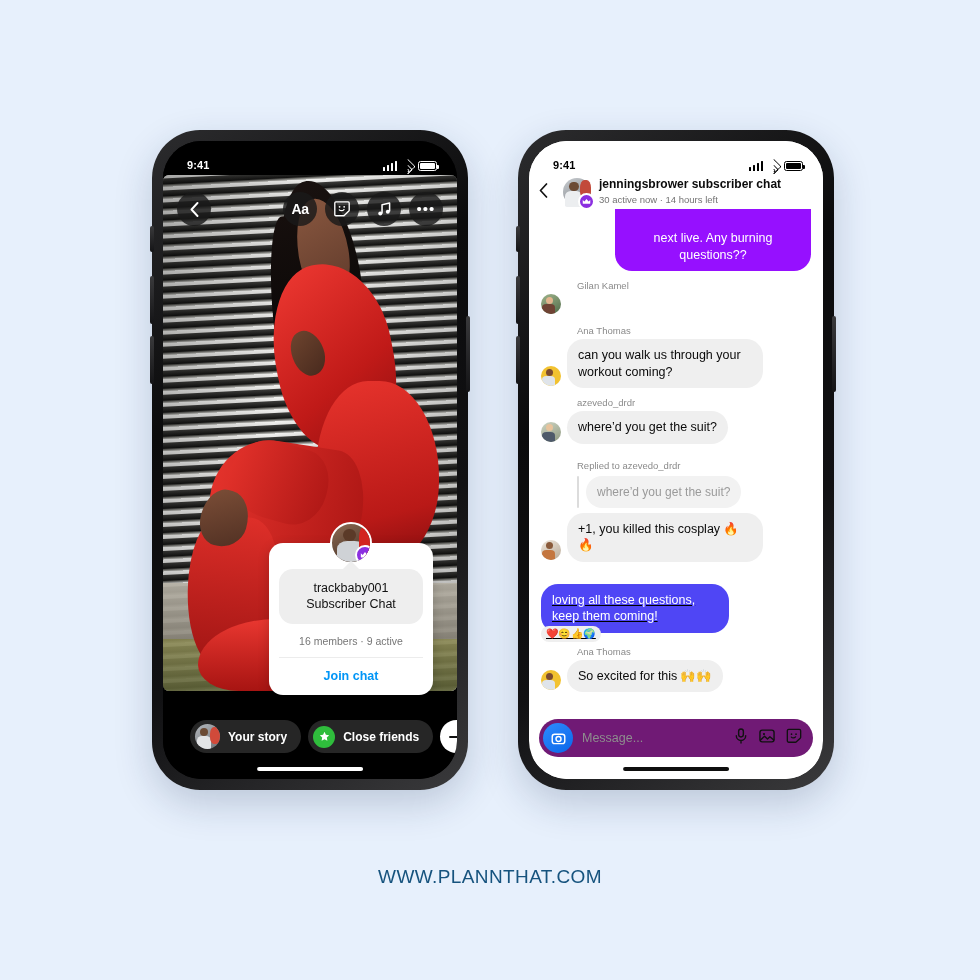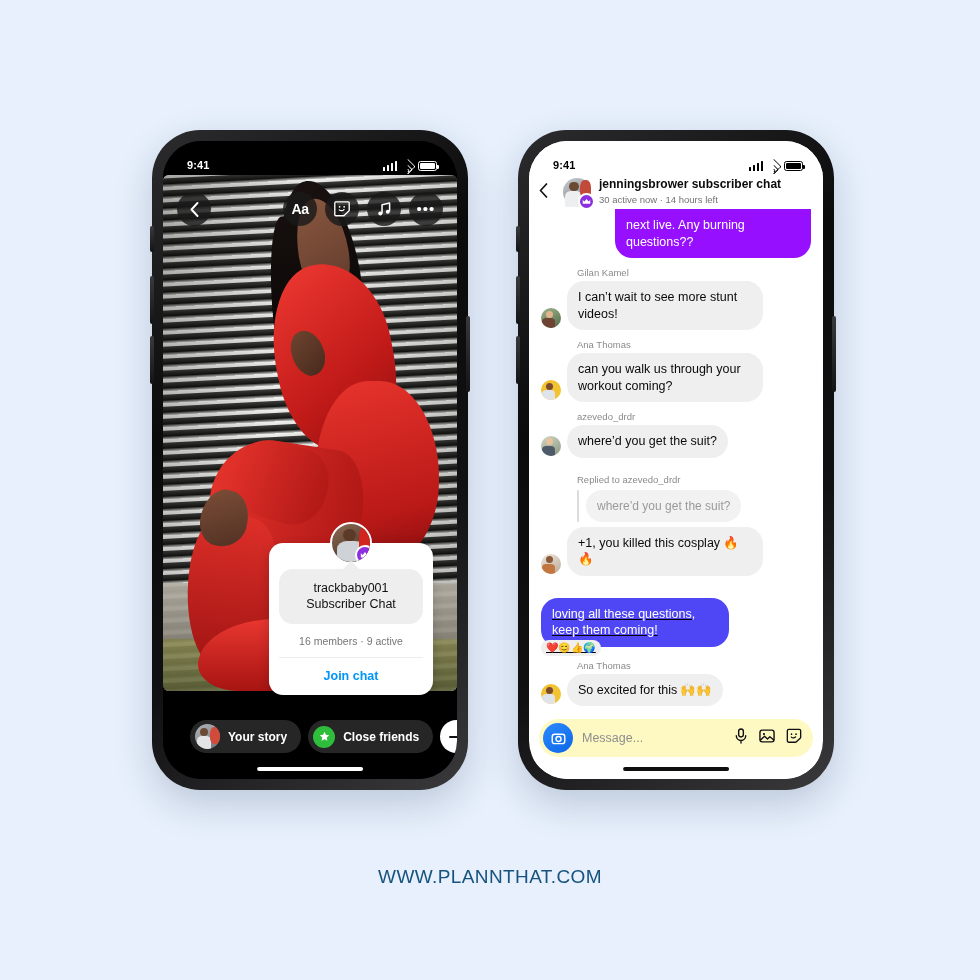--- a/index.html
+++ b/index.html
@@ -287,21 +287,22 @@
   }
   .bub.in  { background:#efefef; color:#0a0a0a; }
   .bub.out { background:#4f46f5; color:#fff; max-width:188px; }
   .bub.purple { background:#9610ff; color:#fff; }
 
   .purple-top {
     display:flex; justify-content:flex-end; margin:0 0 6px;
   }
   .purple-top .bub {
     border-top-left-radius:0; border-top-right-radius:0;
-    padding-top:8px;
+    padding-top:21px;
+    text-align:center;
   }
 
   .reply-wrap { margin:16px 0 0 36px; }
   .reply-label { font-size:9.5px; color:#8a8a8a; margin-bottom:5px; }
   .reply-quote {
     display:flex; align-items:stretch; gap:7px;
   }
   .reply-bar { width:2px; border-radius:2px; background:#dcdcdc; flex:0 0 auto; }
   .reply-bub {
     background:#f2f2f2; color:#9a9a9a; font-size:12px; line-height:16px;
@@ -312,21 +313,21 @@
     display:inline-flex; align-items:center; gap:1px;
     background:#efefef; border-radius:12px;
     padding:2px 5px; font-size:10px; line-height:12px;
     margin-top:-7px; margin-right:6px; position:relative; z-index:3;
   }
   .out-col { display:flex; flex-direction:column; align-items:flex-start; }
 
   
   .chat-input {
     flex:0 0 auto; margin:4px 10px 0; height:38px;
-    background:#fef9c3; border-radius:20px;
+    background:#701a75; border-radius:20px;
     display:flex; align-items:center; gap:9px; padding:0 11px 0 4px;
   }
   .cam-btn {
     width:30px; height:30px; border-radius:50%;
     background:linear-gradient(145deg,#2e8bff,#0a66e8);
     display:flex; align-items:center; justify-content:center; flex:0 0 auto;
   }
   .msg-ph { flex:1 1 auto; font-size:12.5px; color:#8e8e8e; }
   .in-icons { display:flex; align-items:center; gap:11px; color:#0a0a0a; }
 
@@ -522,21 +523,20 @@
         <div class="purple-top">
           <div class="bub purple">next live. Any burning questions??</div>
         </div>
 
         <div class="msg-name">Gilan Kamel</div>
         <div class="row">
           <span class="av-sm av-a">
               <i class="s2"></i>
               <i class="s1"></i>
             </span>
-          <div class="bub in">I can’t wait to see more stunt videos!</div>
         </div>
 
         <div class="msg-name">Ana Thomas</div>
         <div class="row">
           <span class="av-sm av-b">
               <i class="s2"></i>
               <i class="s1"></i>
             </span>
           <div class="bub in">can you walk us through your workout coming?</div>
         </div>

